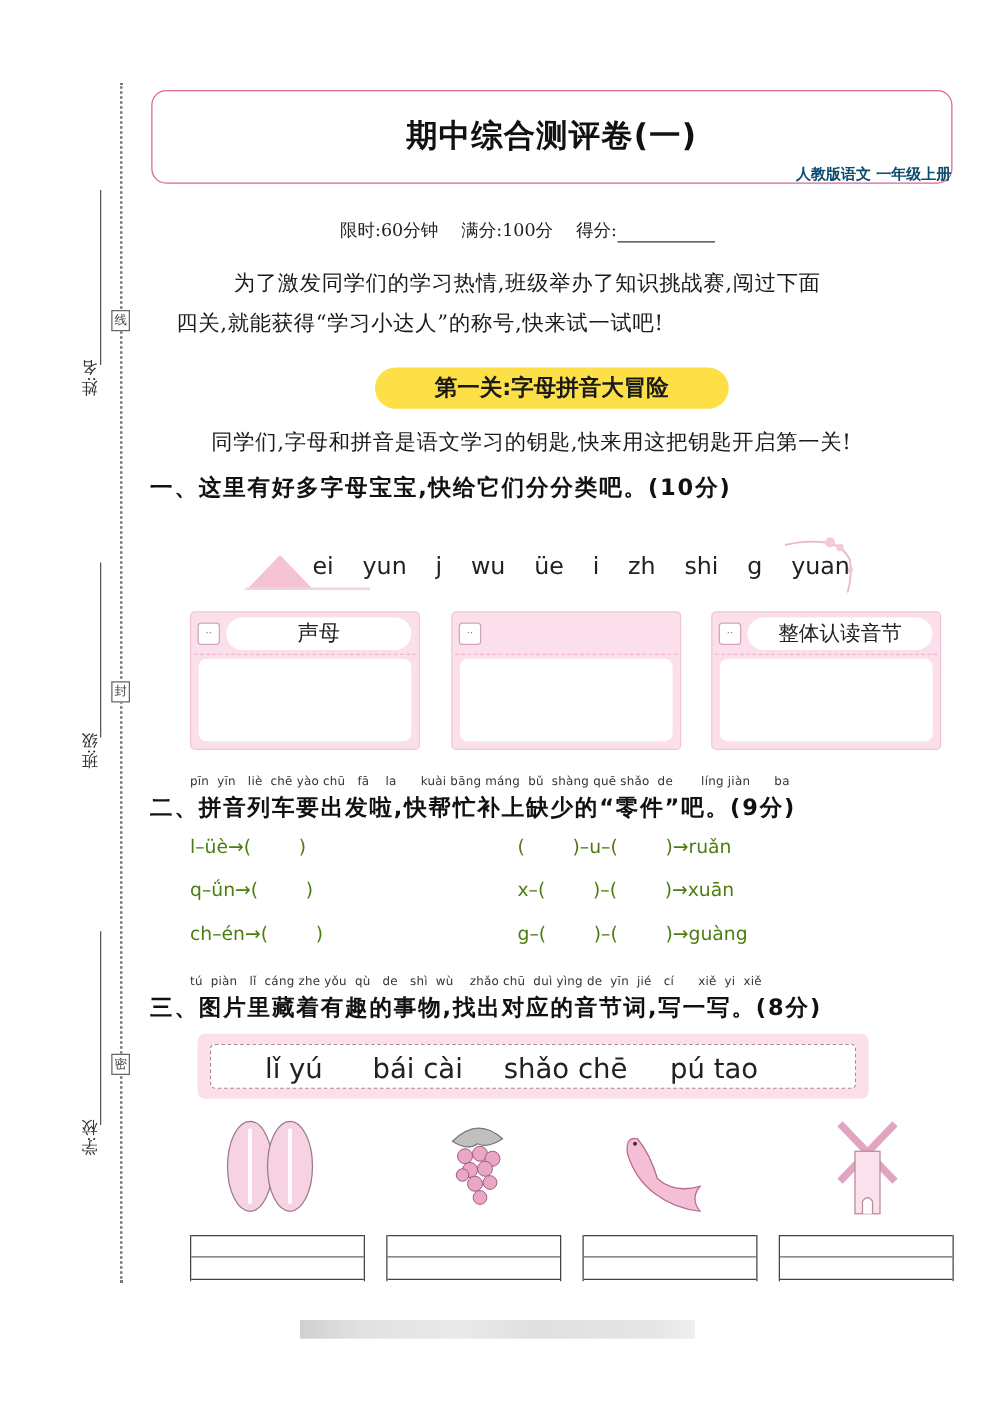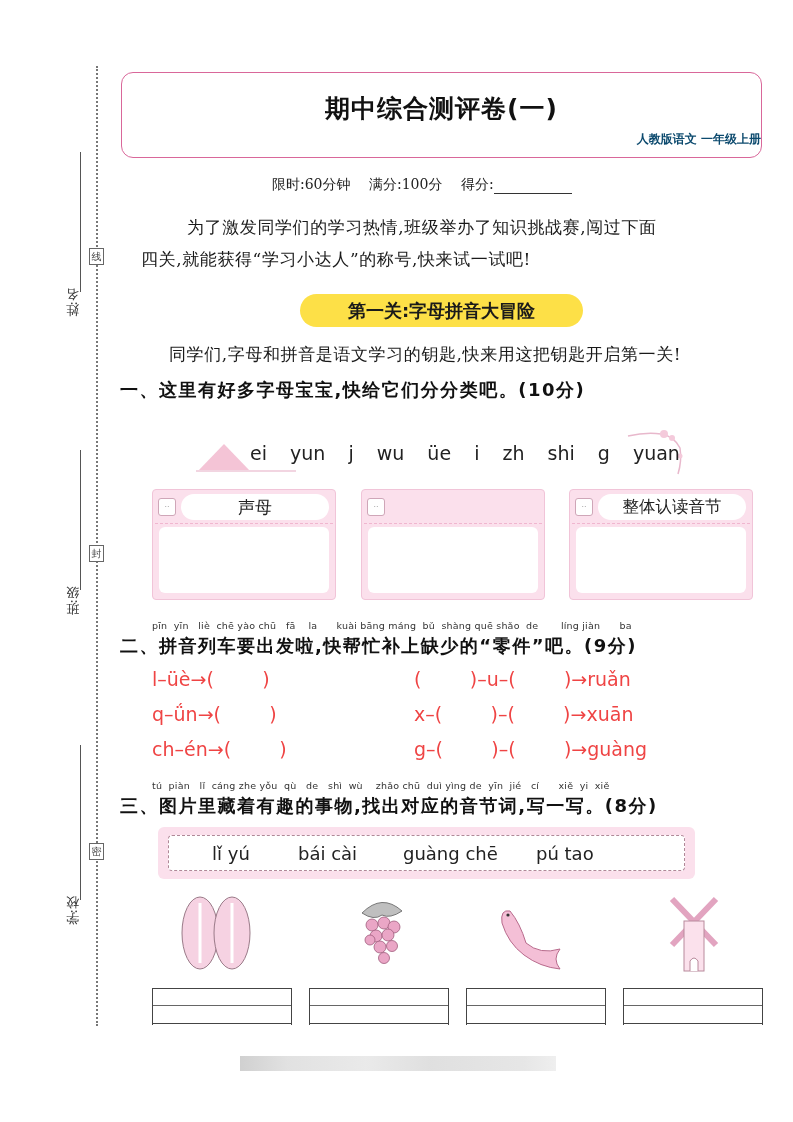--- a/index.html
+++ b/index.html
@@ -8,21 +8,21 @@
 
   
   .dotline { position: absolute; left: 96px; top: 66px; height: 960px; border-left: 2px dotted #777; }
   .seal { position: absolute; left: 89px; width: 15px; height: 17px; border: 1px solid #666; background: #fff;
           font-size: 10px; line-height: 15px; text-align: center; color: #444; }
   .vlabel { position: absolute; left: 64px; writing-mode: vertical-rl; transform: rotate(180deg);
             font-size: 13px; letter-spacing: 6px; color: #333; }
   .vline { position: absolute; left: 80px; border-left: 1px solid #555; }
 
   
-  .title-box { position: absolute; left: 121px; top: 72px; width: 641px; height: 86px;
+  .title-box { position: absolute; left: 121px; top: 72px; width: 641px; height: 75px;
                border: 1px solid #d9679a; border-radius: 12px; }
   .title { position: absolute; left: 0; right: 0; top: 19px; text-align: center;
            font-family: "DejaVu Sans", sans-serif; font-weight: bold; font-size: 25px; letter-spacing: 1px; color: #111; }
   .subtitle { position: absolute; left: 0; right: 0; top: 58px; text-align: right; padding-left: 10px;
               font-family: "DejaVu Sans", sans-serif; font-weight: bold; font-size: 12px; color: #0c4a6e; }
   .meta { position: absolute; left: 272px; top: 176px; font-size: 14px; color: #222; }
   .meta span { margin-right: 14px; }
   .score-line { display: inline-block; width: 78px; border-bottom: 1px solid #333; height: 14px; vertical-align: bottom; }
 
   .para { position: absolute; left: 122px; width: 645px; font-size: 17px; line-height: 32px; letter-spacing: 0.6px; color: #1a1a1a; margin-left: 19px; }
@@ -46,25 +46,25 @@
 
   .cat-box { position: absolute; top: 489px; width: 184px; height: 111px; border-radius: 4px;
              background: #fbe0ec; border: 1px solid #f1c4d8; }
   .cat-head { position: absolute; left: 28px; top: 4px; height: 26px; border-radius: 13px; background: #fff;
               text-align: center; line-height: 26px; font-family: "DejaVu Serif", serif; font-size: 17px; color: #222; }
   .cat-icon { position: absolute; left: 5px; top: 8px; width: 18px; height: 18px; border: 1px solid #cfa6b8;
               border-radius: 3px; background: #fff; font-size: 8px; line-height: 16px; text-align: center; color: #888; }
   .cat-body { position: absolute; left: 6px; right: 6px; top: 37px; bottom: 6px; background: #fff; border-radius: 6px; }
   .cat-divider { position: absolute; left: 2px; right: 2px; top: 33px; border-top: 1px dashed #f0b6cf; }
 
-  .pinyin-eq { position: absolute; font-family: "DejaVu Sans", sans-serif; font-size: 19px; color: #ef4444; white-space: pre; }
+  .pinyin-eq { position: absolute; font-family: "DejaVu Sans", sans-serif; font-size: 15px; color: #4d7c0f; white-space: pre; }
 
   .word-bar { position: absolute; left: 158px; top: 827px; width: 537px; height: 52px; border-radius: 6px; background: #fbe0ec; }
   .word-inner { position: absolute; left: 10px; right: 10px; top: 8px; bottom: 8px; border: 1px dashed #b08898; border-radius: 4px; background: #fff; }
-  .word { position: absolute; top: 843px; font-family: "DejaVu Sans", sans-serif; font-size: 18px; color: #222; }
+  .word { position: absolute; top: 843px; font-family: "DejaVu Sans", sans-serif; font-size: 22px; color: #222; }
 
   .pic { position: absolute; top: 893px; width: 80px; height: 80px; }
   .ans { position: absolute; top: 988px; width: 140px; height: 37px; border-left: 1px solid #444; border-right: 1px solid #444; }
   .ans .l1 { position: absolute; left: 0; right: 0; top: 0; border-top: 1px solid #444; }
   .ans .l2 { position: absolute; left: 0; right: 0; top: 17px; border-top: 1px solid #666; }
   .ans .l3 { position: absolute; left: 0; right: 0; top: 35px; border-top: 1px solid #444; }
 
   .footer-bar { position: absolute; left: 240px; top: 1056px; width: 316px; height: 15px;
                 background: linear-gradient(90deg,#c8c8c8,#dcdcdc 15%,#e6e6e6 40%,#dadada 60%,#e2e2e2 90%,#ececec); opacity: 0.85; }
 </style>
@@ -155,21 +155,21 @@
 
 <div class="q" style="top:780px">
   <div class="q-pinyin">tú  piàn   lǐ  cáng zhe yǒu  qù   de   shì  wù    zhǎo chū  duì yìng de  yīn  jié   cí      xiě  yi  xiě</div>
   <div class="q-text">三、图片里藏着有趣的事物,找出对应的音节词,写一写。(8分)</div>
 </div>
 <div class="word-bar">
     <div class="word-inner"></div>
   </div>
 <div class="word" style="left:212px">lǐ yú</div>
 <div class="word" style="left:298px">bái cài</div>
-<div class="word" style="left:403px">guàng chē</div>
+<div class="word" style="left:403px">shǎo chē</div>
 <div class="word" style="left:536px">pú tao</div>
 
 <svg class="pic" style="left:176px" viewBox="0 0 80 80">
   <ellipse cx="24" cy="40" rx="18" ry="36" fill="#f6d2e2" stroke="#9a7a88" stroke-width="1"></ellipse>
   <ellipse cx="56" cy="40" rx="18" ry="36" fill="#f6d2e2" stroke="#9a7a88" stroke-width="1"></ellipse>
   <path d="M24 10 L24 70 M56 10 L56 70" stroke="#fff" stroke-width="3"></path>
 </svg>
 <svg class="pic" style="left:342px" viewBox="0 0 80 80">
   <path d="M20 20 Q40 0 60 18 Q48 26 40 22 Q32 28 20 20Z" fill="#bfbfbf" stroke="#777"></path>
   <g fill="#eaa6c6" stroke="#a05c7c" stroke-width="0.8">

